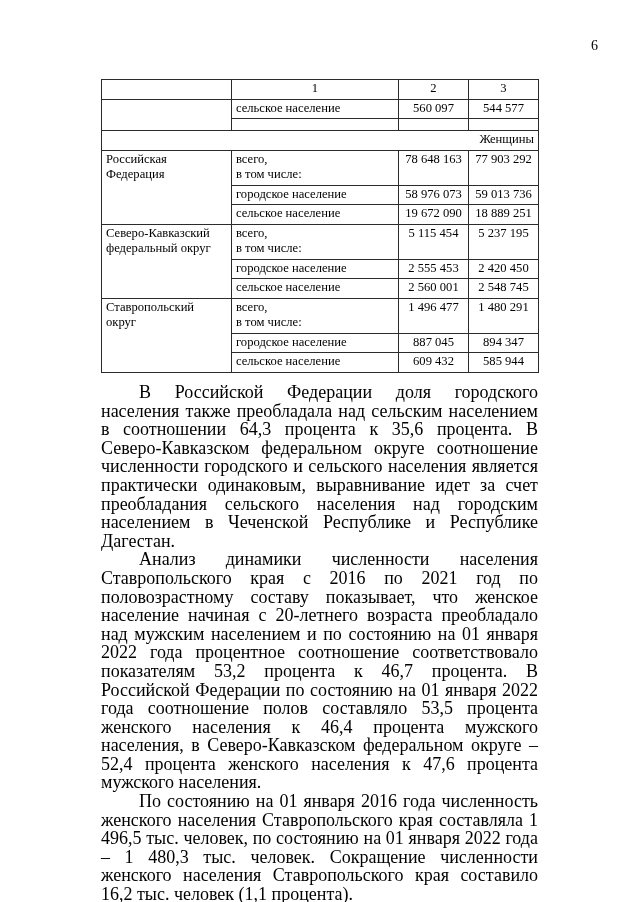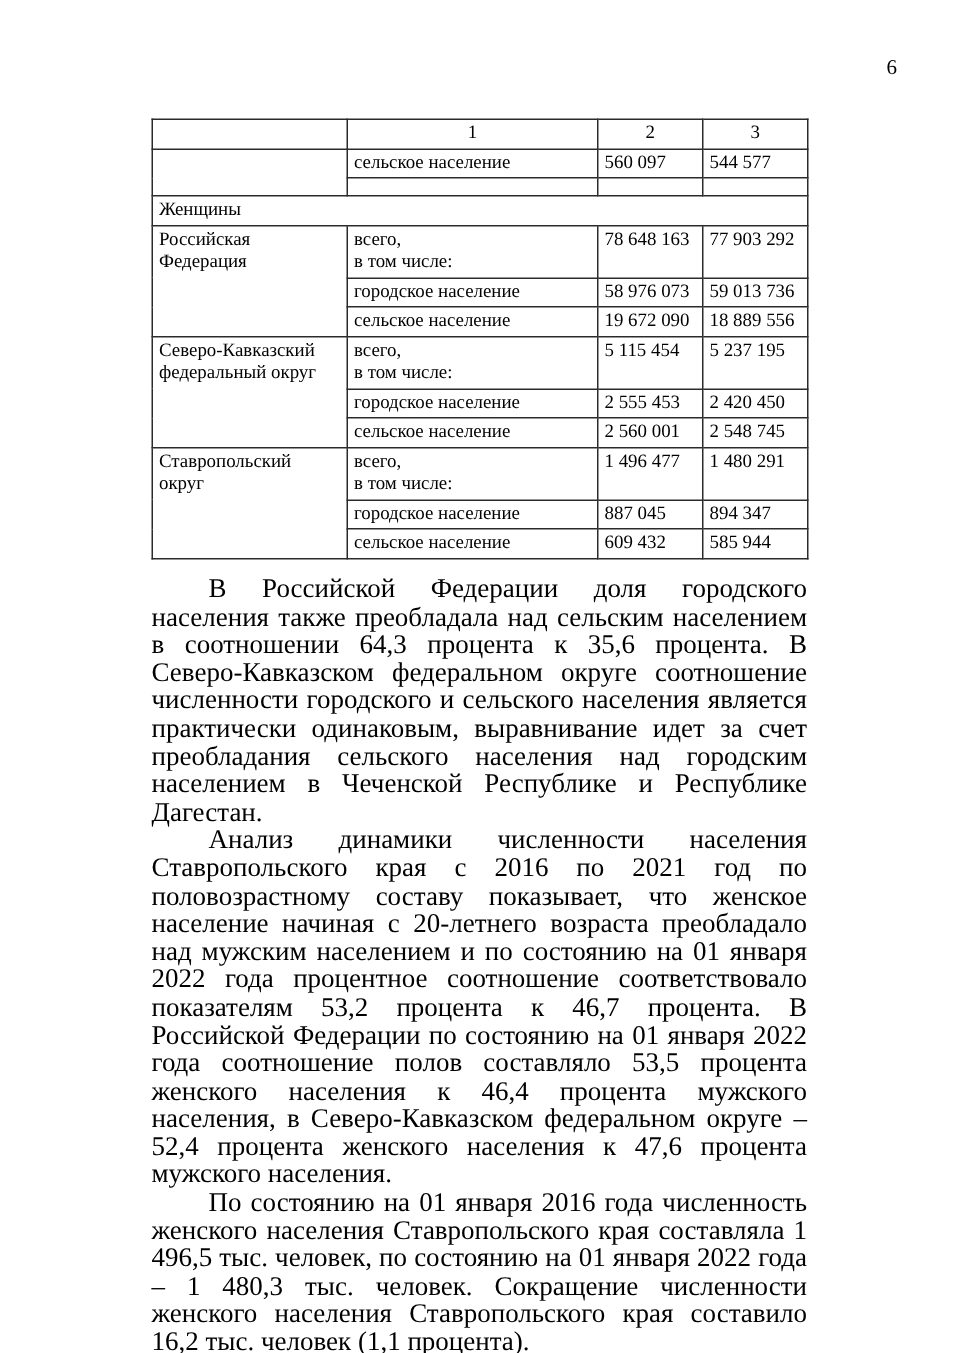--- a/index.html
+++ b/index.html
@@ -46,27 +46,28 @@
     padding: 1px 4px 2px 4px;
     vertical-align: top;
     line-height: 15.5px;
     height: 15px;
   }
   .col-region  { width: 130px; }
   .col-cat     { width: 167px; }
   .col-num     { width: 70px; }
 
   .cell-num {
+    text-align: center;
     white-space: nowrap;
   }
   .cell-head-num {
     text-align: center;
   }
   .cell-section {
-    text-align: left;
+    text-align: right;
   }
   .row-spacer td {
     height: 8px;
   }
   .nowrap { white-space: nowrap; }
   .region-name { line-height: 15.5px; font-family: Liberation Serif, serif; }
 
   
   .body-text {
     position: absolute;
@@ -136,21 +137,21 @@
         <td class="cell-num">77 903 292</td>
       </tr>
       <tr>
         <td>городское население</td>
         <td class="cell-num">58 976 073</td>
         <td class="cell-num">59 013 736</td>
       </tr>
       <tr>
         <td>сельское население</td>
         <td class="cell-num">19 672 090</td>
-        <td class="cell-num">18 889 556</td>
+        <td class="cell-num">18 889 251</td>
       </tr>
 
       <tr>
         <td rowspan="3">
           <div class="region-name nowrap">Северо-Кавказский</div>
           <div class="region-name nowrap">федеральный округ</div>
         </td>
         <td>
           <div>всего,</div>
           <div>в том числе:</div>

